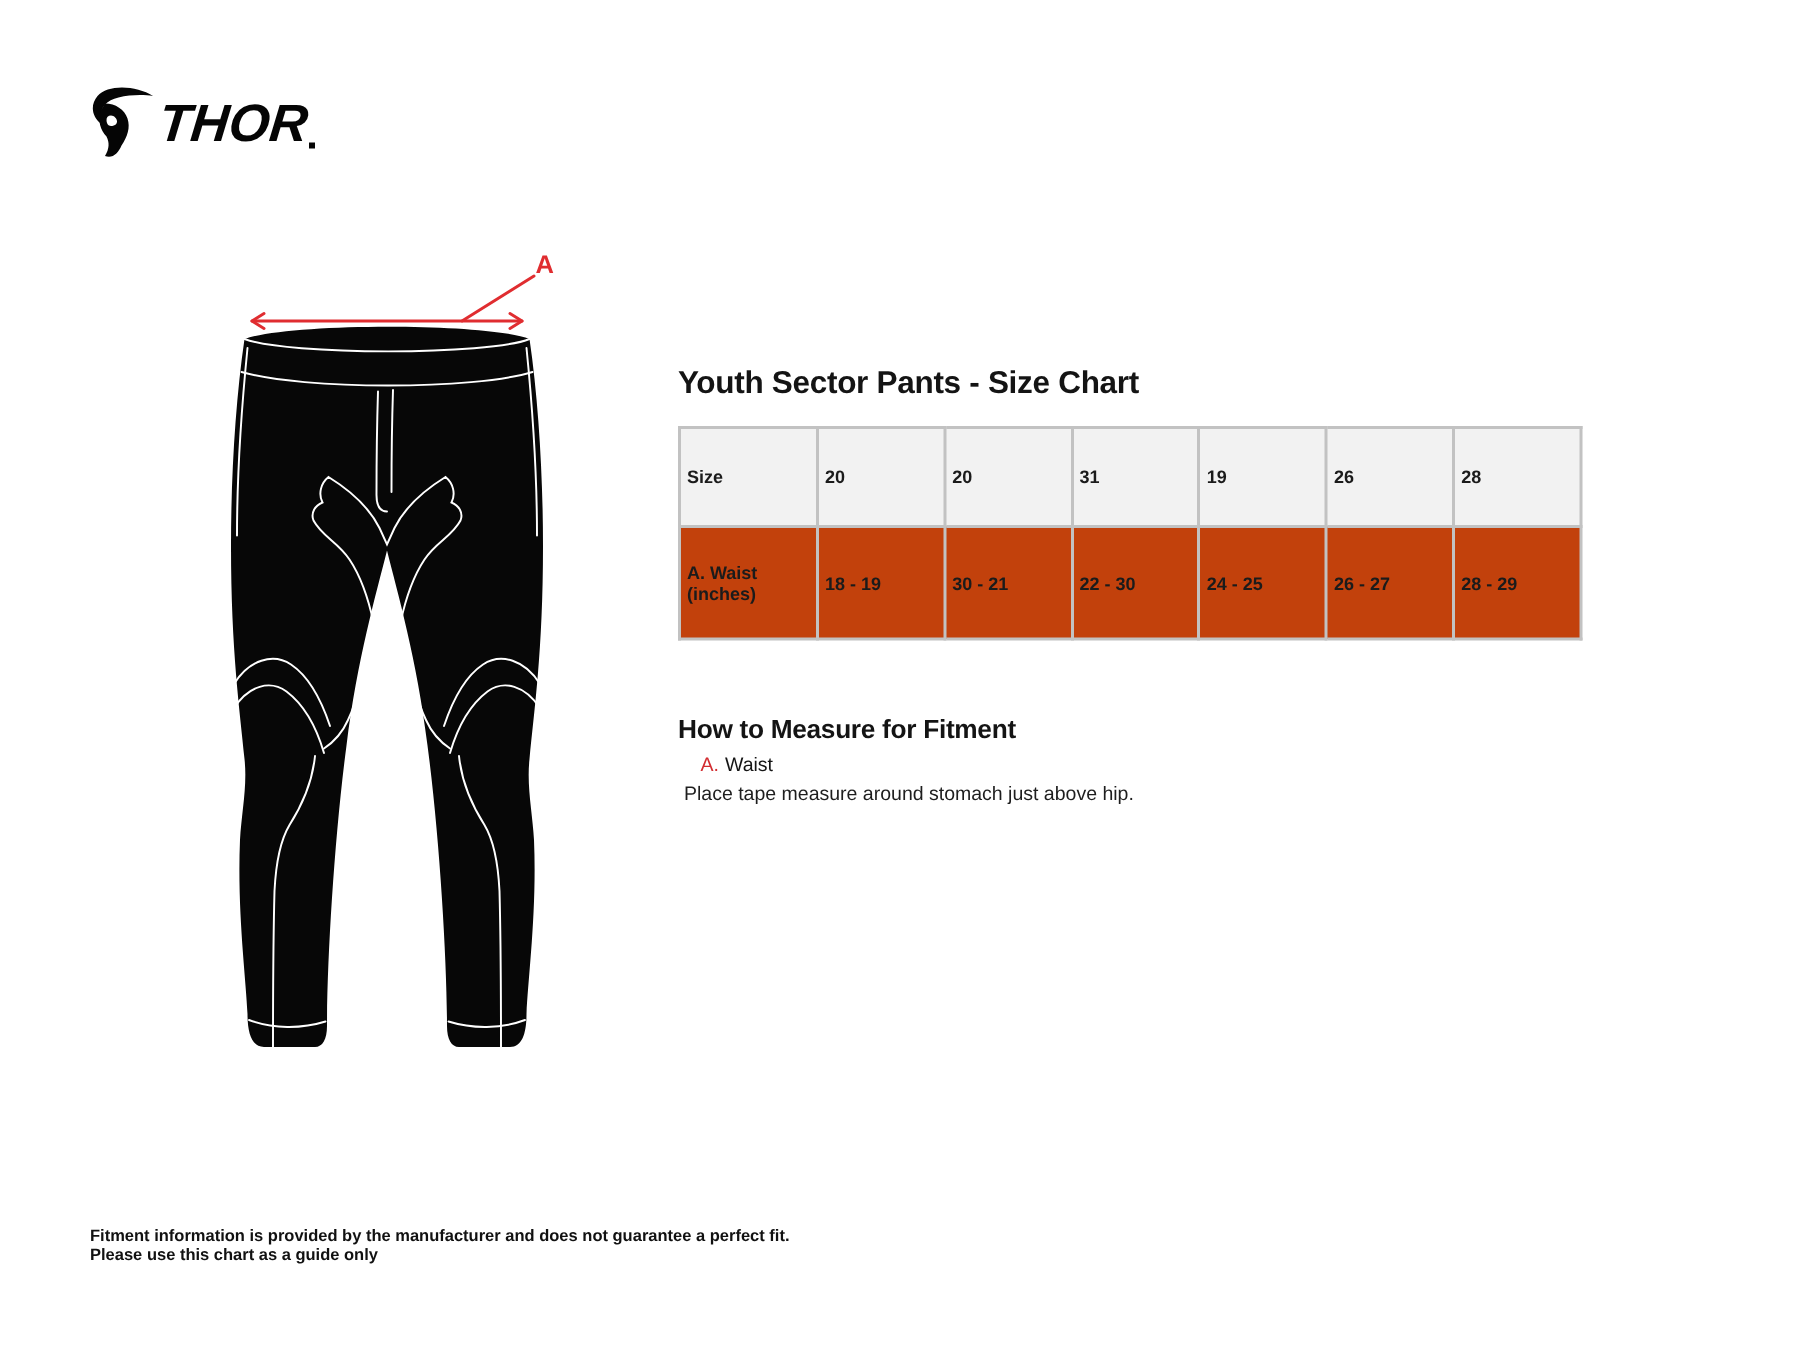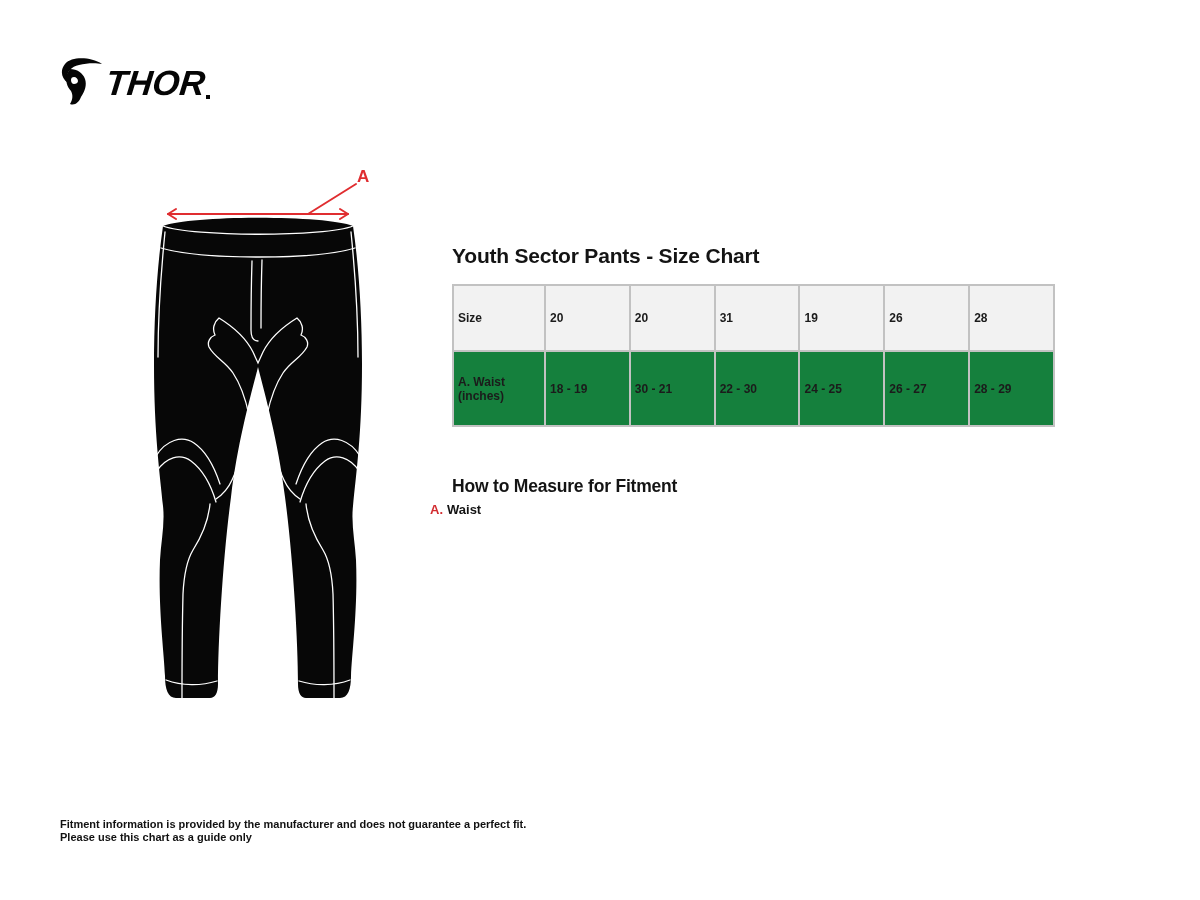--- a/index.html
+++ b/index.html
@@ -22,26 +22,26 @@
     color:#e02d30;line-height:1;}
 
   
   .chart-title{position:absolute;left:452px;top:244px;font-size:21px;font-weight:bold;
     color:#141414;letter-spacing:-0.2px;}
   table.size-table{position:absolute;left:452px;top:284px;width:603px;height:133px;
     border-collapse:collapse;table-layout:fixed;}
   table.size-table td,table.size-table th{border:2px solid #c2c2c2;text-align:left;
     vertical-align:middle;font-size:12px;font-weight:bold;color:#1b1b1b;padding:0 4px;}
   table.size-table tr.head-row td{background:#f2f2f2;height:66px;}
-  table.size-table tr.val-row td{background:#15803d;height:75px;margin-top:13px;}
+  table.size-table tr.val-row td{background:#c2410c;height:75px;margin-top:13px;}
   col.first{width:92px;}
 
   .measure-title{position:absolute;left:452px;top:476px;font-size:17.5px;font-weight:bold;
     color:#141414;letter-spacing:-0.2px;}
-  .measure-item{position:absolute;left:430px;top:502px;font-size:13px;font-weight:bold;}
+  .measure-item{position:absolute;left:467px;top:502px;font-size:13px;font-weight:normal;}
   .measure-letter{color:#d22c30;margin-right:4px;}
   .measure-name{color:#141414;}
   .measure-desc{position:absolute;left:456px;top:521px;font-size:13px;font-weight:normal;
     color:#1e1e1e;}
 
   .footer{position:absolute;left:60px;top:818px;font-size:11px;font-weight:bold;
     color:#111;line-height:12.5px;}
 </style>
 </head>
 <body>
@@ -123,19 +123,20 @@
       <td>26 - 27</td>
       <td>28 - 29</td>
     </tr>
   </tbody>
     </table>
 
   <div class="measure-title">How to Measure for Fitment</div>
   <div class="measure-item">
     <span class="measure-letter">A.</span><span class="measure-name">Waist</span>
   </div>
+  <div class="measure-desc">Place tape measure around stomach just above hip.</div>
 
   <div class="footer">
     <div>Fitment information is provided by the manufacturer and does not guarantee a perfect fit.</div>
     <div>Please use this chart as a guide only</div>
   </div>
 
 </div>
 
 </body></html>

